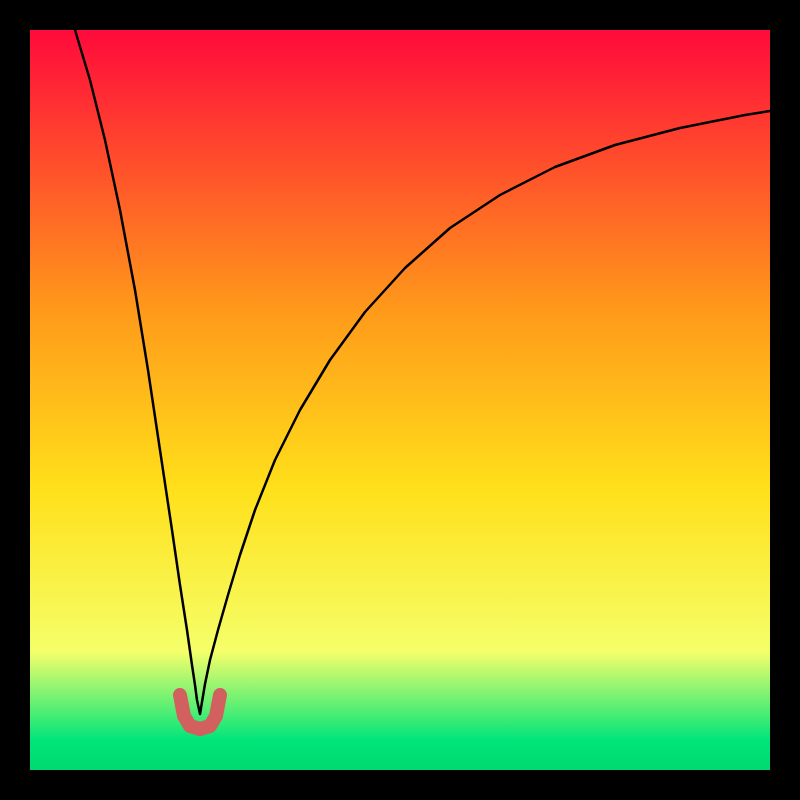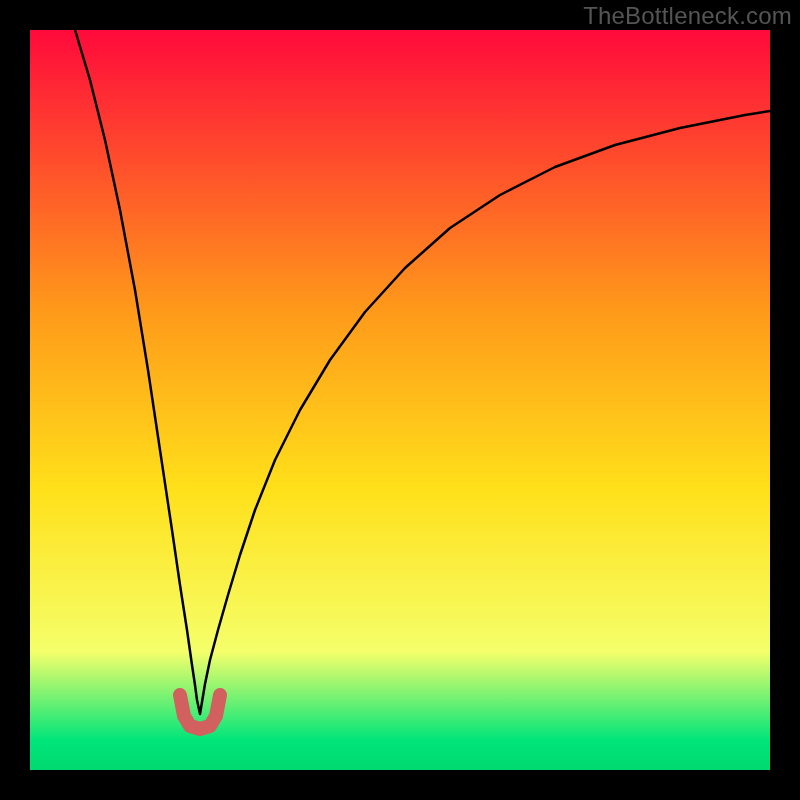--- a/index.html
+++ b/index.html
@@ -31,21 +31,20 @@
     display: block;
     width: 740px;
     height: 740px;
   }
 </style>
 </head>
 <body>
 
 <div class="frame">
 
-  <div class="watermark">TheBottleneck.com</div>
 
   <div class="plot-surface">
     <svg viewBox="30 30 740 740" preserveAspectRatio="none">
       <defs>
         <linearGradient id="bg-grad" x1="0" y1="0" x2="0" y2="1">
           <stop offset="0%" stop-color="#ff0a3b"></stop>
           <stop offset="38%" stop-color="#ff9a1a"></stop>
           <stop offset="62%" stop-color="#ffe01a"></stop>
           <stop offset="84%" stop-color="#f5ff6a"></stop>
           <stop offset="96%" stop-color="#00e57a"></stop>

